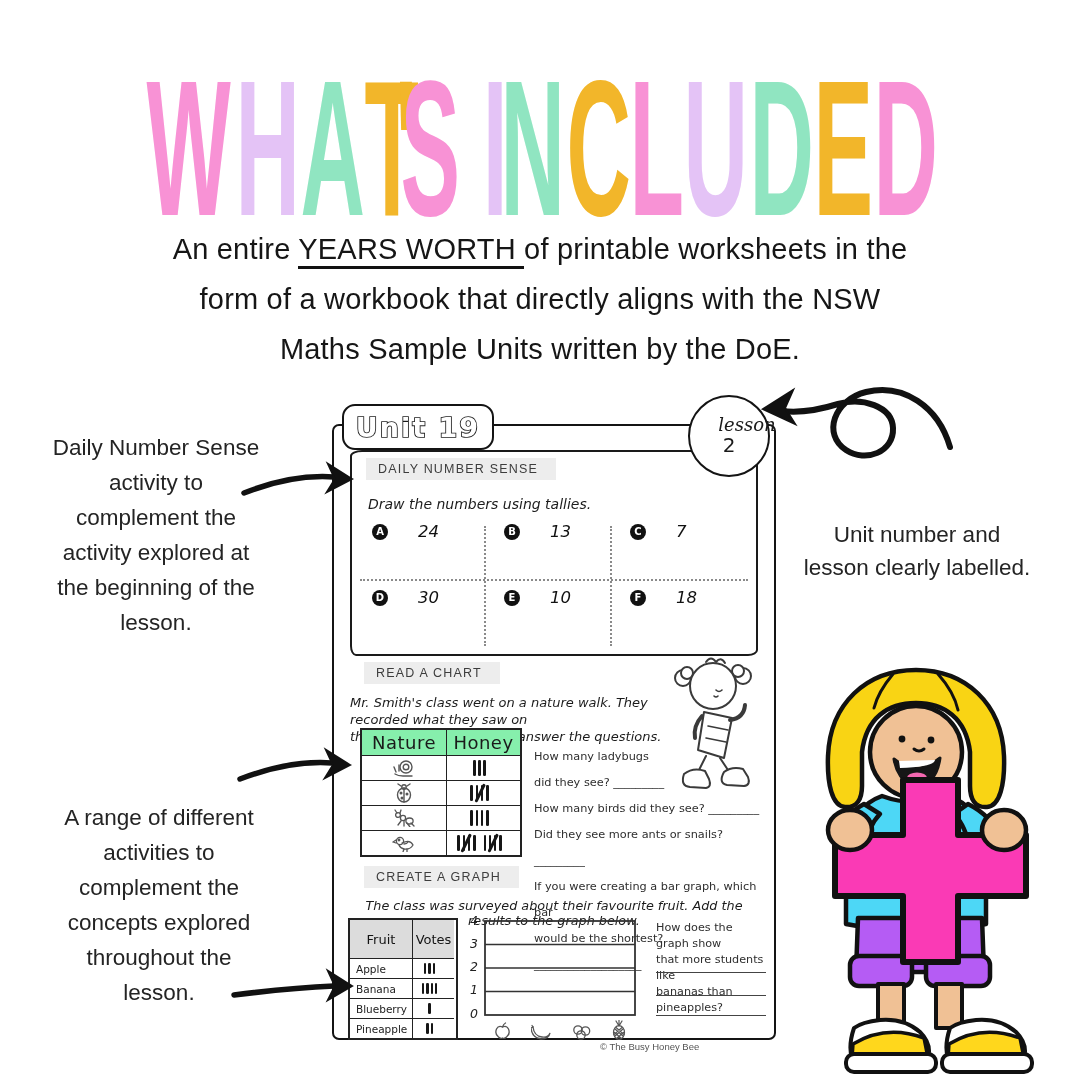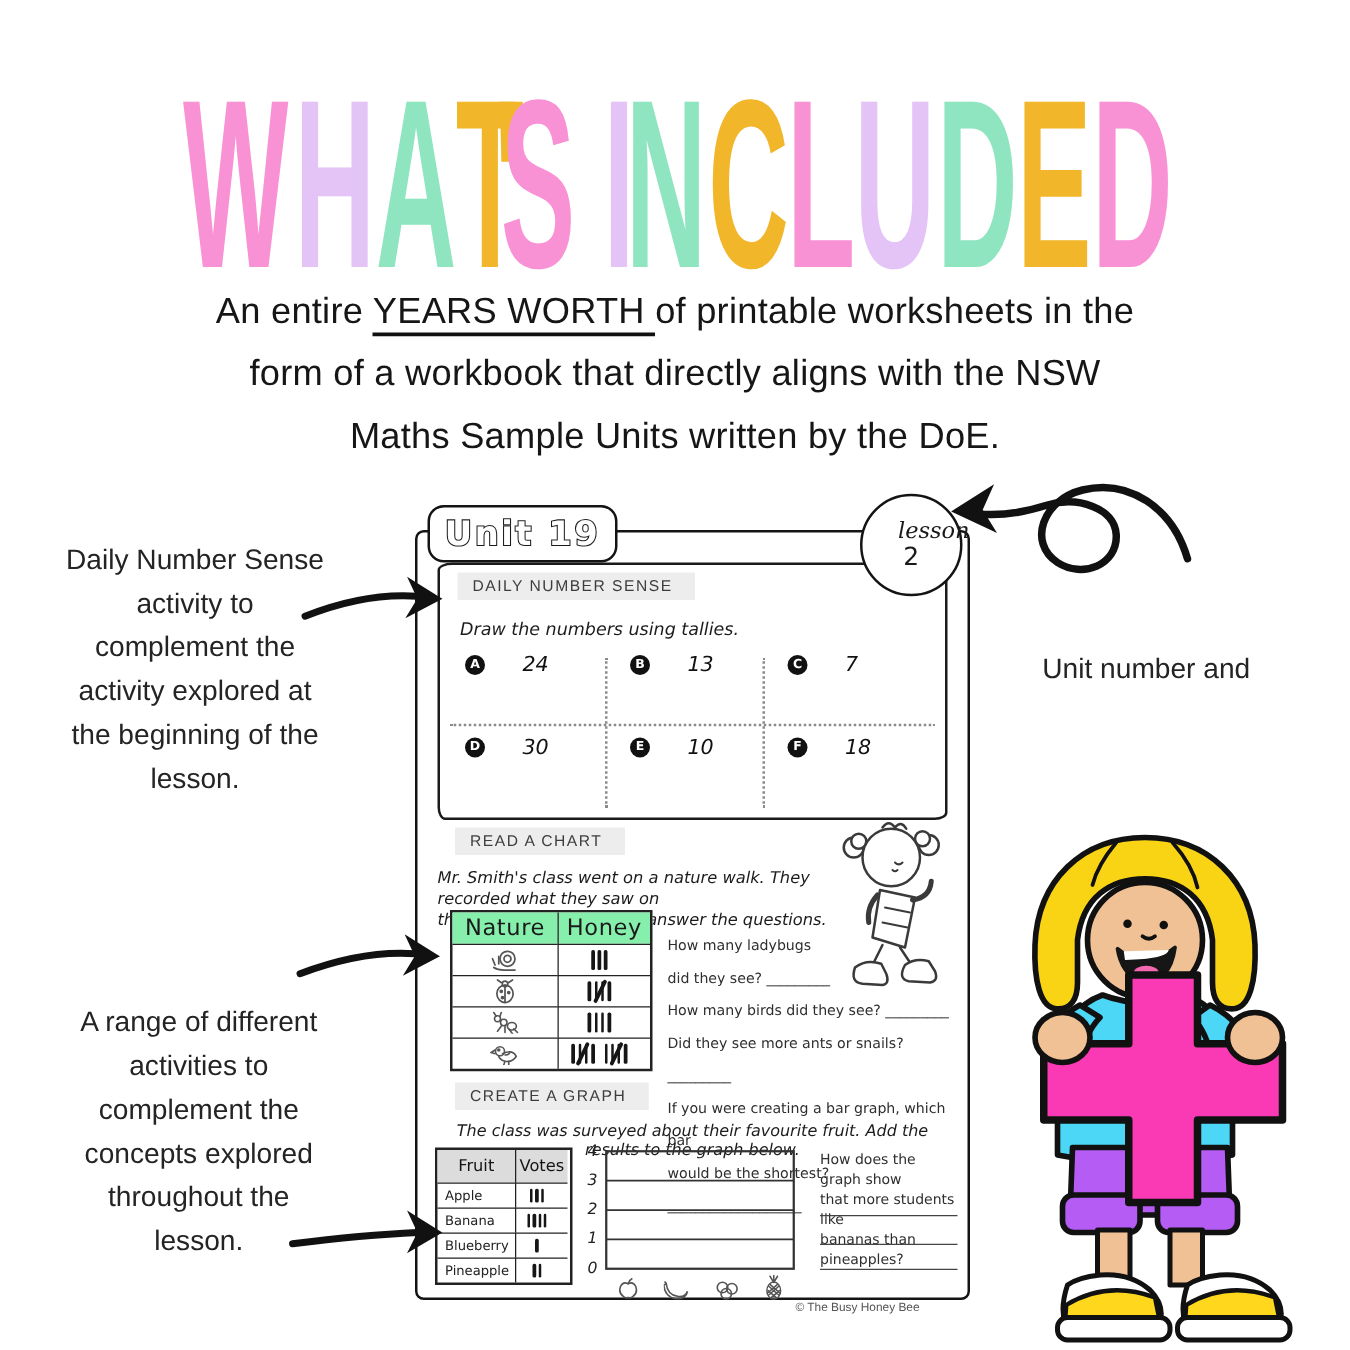--- a/index.html
+++ b/index.html
@@ -75,37 +75,37 @@
   .tally-sm .tg i{height:11px;width:2.2px;}
   .tally-sm .tg{gap:2px;}
 
   
   .create-chip{left:30px;top:440px;}
   .create-instr{position:absolute;left:18px;top:472px;width:404px;text-align:center;font-size:12.8px;font-weight:500;}
 
   .ftable{position:absolute;left:14px;top:492px;width:106px;border:2px solid #222;
           display:grid;grid-template-columns:62px 42px;background:#fff;}
   .ftable>div{display:flex;align-items:center;border-top:1.5px solid #222;height:19px;padding-left:6px;}
-  .ftable>div:nth-child(-n+2){border-top:none;height:26px;}
+  .ftable>div:nth-child(-n+2){border-top:none;height:38px;}
   .ftable .col2{border-left:1.5px solid #222;justify-content:center;padding-left:0;}
   .fth{background:#dcdcdc;font-size:13px;color:#141414;justify-content:center;padding-left:0!important;
        font-family:"DejaVu Sans",sans-serif;}
   .fname{font-size:10.5px;color:#222;font-family:"DejaVu Sans",sans-serif;}
 
   .graph{position:absolute;left:128px;top:490px;width:190px;height:132px;}
   .ytick{position:absolute;left:0;width:16px;text-align:right;font-style:italic;font-size:12.5px;color:#222;
          font-family:"DejaVu Sans",sans-serif;}
   .gframe{position:absolute;left:22px;top:4px;}
   .xicons{position:absolute;left:22px;top:104px;width:152px;display:flex;justify-content:space-around;align-items:flex-end;}
 
   .graph-q{position:absolute;left:322px;top:494px;width:112px;font-size:11.2px;line-height:16px;color:#2e2e2e;
            font-family:"DejaVu Sans",sans-serif;}
   .ans-line{position:absolute;left:322px;width:110px;border-bottom:1.5px solid #444;}
 
-  .credit{position:absolute;left:600px;top:1041px;width:172px;text-align:center;font-size:9.5px;color:#555;
+  .credit{position:absolute;left:600px;top:1041px;width:172px;text-align:left;font-size:9.5px;color:#555;
           font-family:"Liberation Sans",sans-serif;}
 
   
   .arrows{position:absolute;left:0;top:0;z-index:6;pointer-events:none;}
   .big-girl{position:absolute;left:798px;top:656px;z-index:5;}
 </style>
 </head>
 <body>
 
 <div class="title-row">
@@ -143,20 +143,21 @@
 <div class="ann ann-left2">
   <div>A range of different</div>
   <div>activities to</div>
   <div>complement the</div>
   <div>concepts explored</div>
   <div>throughout the</div>
   <div>lesson.</div>
 </div>
 <div class="ann ann-right">
   <div>Unit number and</div>
+  <div>lesson clearly labelled.</div>
 </div>
 
 <div class="sheet">
 
   <div class="unit-tab">
     <span>Unit 19</span>
   </div>
   <div class="lesson-circle">
     <div class="lesson-word">lesson</div>
     <div class="lesson-num">2</div>

